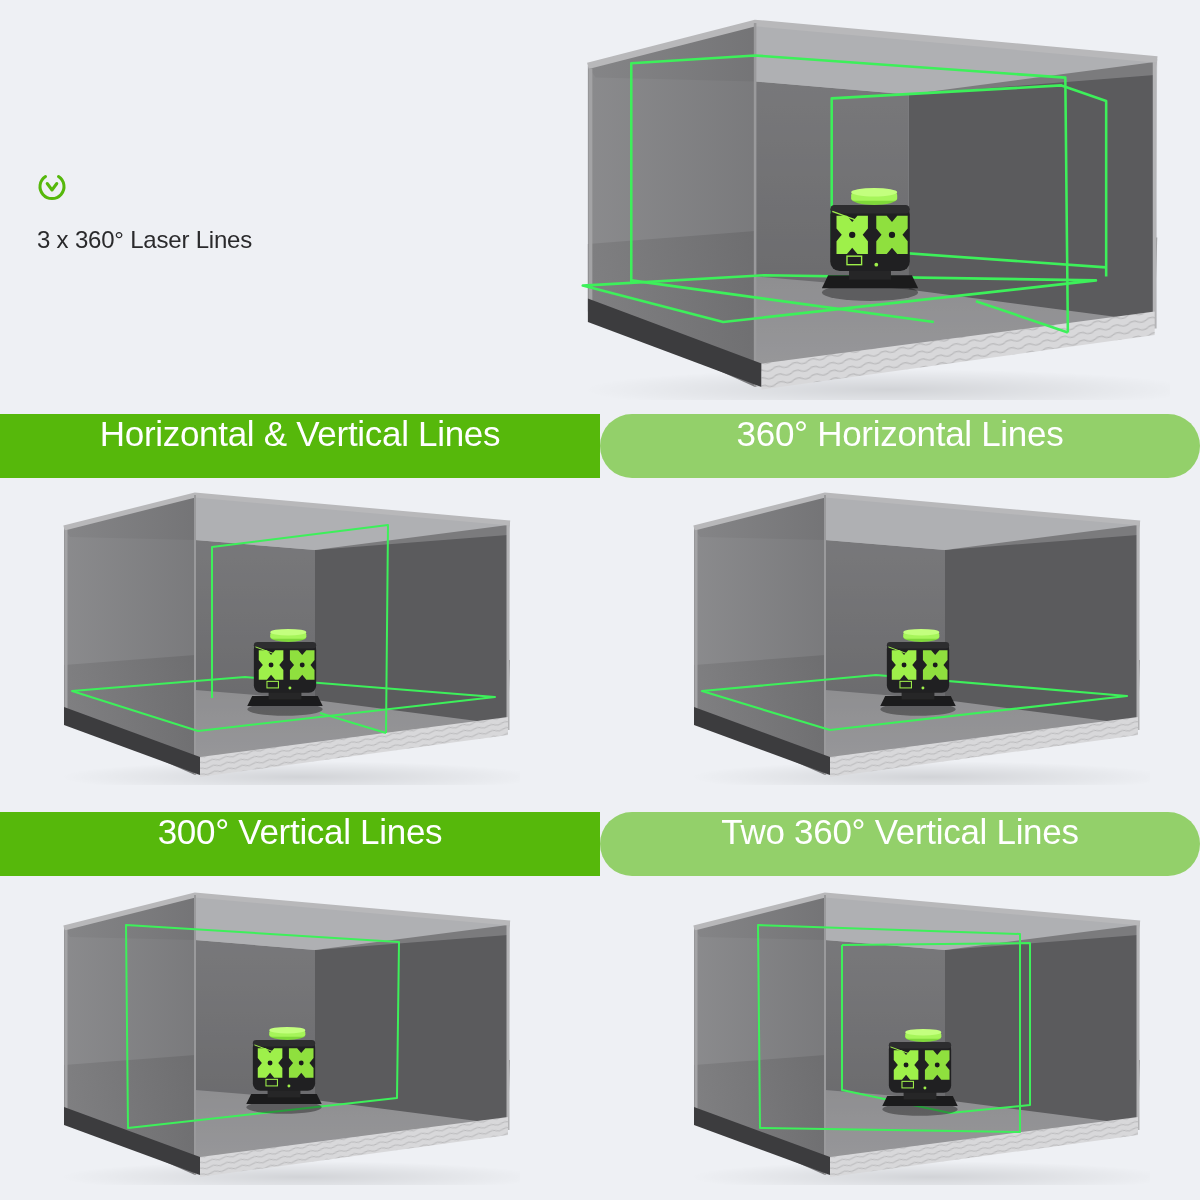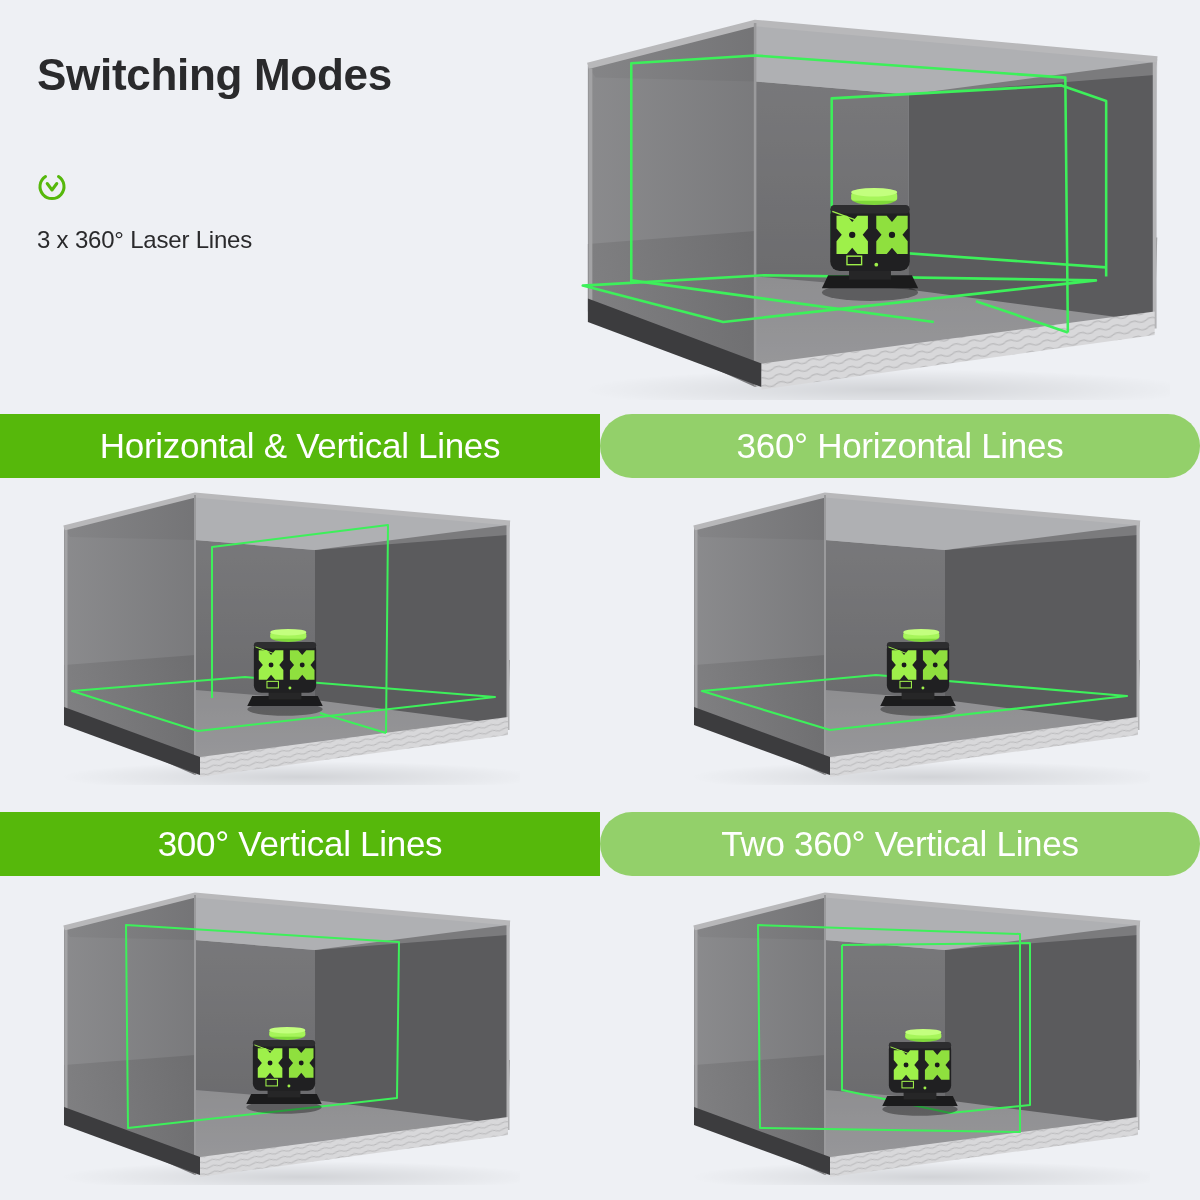--- a/index.html
+++ b/index.html
@@ -19,33 +19,32 @@
   .headline span { display: block; }
   .check-icon {
     position: absolute; left: 36px; top: 170px; width: 32px; height: 32px;
   }
   .subline {
     position: absolute; left: 37px; top: 226px;
     font-size: 24px; color: #2a2a2c; letter-spacing: -0.2px;
   }
   .banner {
     position: absolute; height: 64px; width: 600px;
-    display: flex; align-items: center; justify-content: center;
+    display: flex; align-items: flex-start; justify-content: center;
     color: #ffffff; font-size: 35px; letter-spacing: -0.3px;
   }
   .banner.dark { background: #56b80b; }
   .banner.light { background: #93d06a; border-radius: 32px; }
   .scene { position: absolute; }
   .scene svg { display: block; width: 100%; height: 100%; }
 </style>
 </head>
 <body>
 
 <div class="headline">
-  <span>Switching Modes</span>
 </div>
 
 <div class="check-icon">
   <svg viewBox="0 0 32 32" width="32" height="32">
     <path d="M9.5 6.5 A12 12 0 1 0 22.5 6.5" fill="none" stroke="#56b80b" stroke-width="3" stroke-linecap="round"></path>
     <path d="M11.2 13.5 L16 20 L20.8 13.5" fill="none" stroke="#56b80b" stroke-width="3" stroke-linecap="round" stroke-linejoin="round"></path>
   </svg>
 </div>
 
 <div class="subline">3 x 360° Laser Lines</div>

